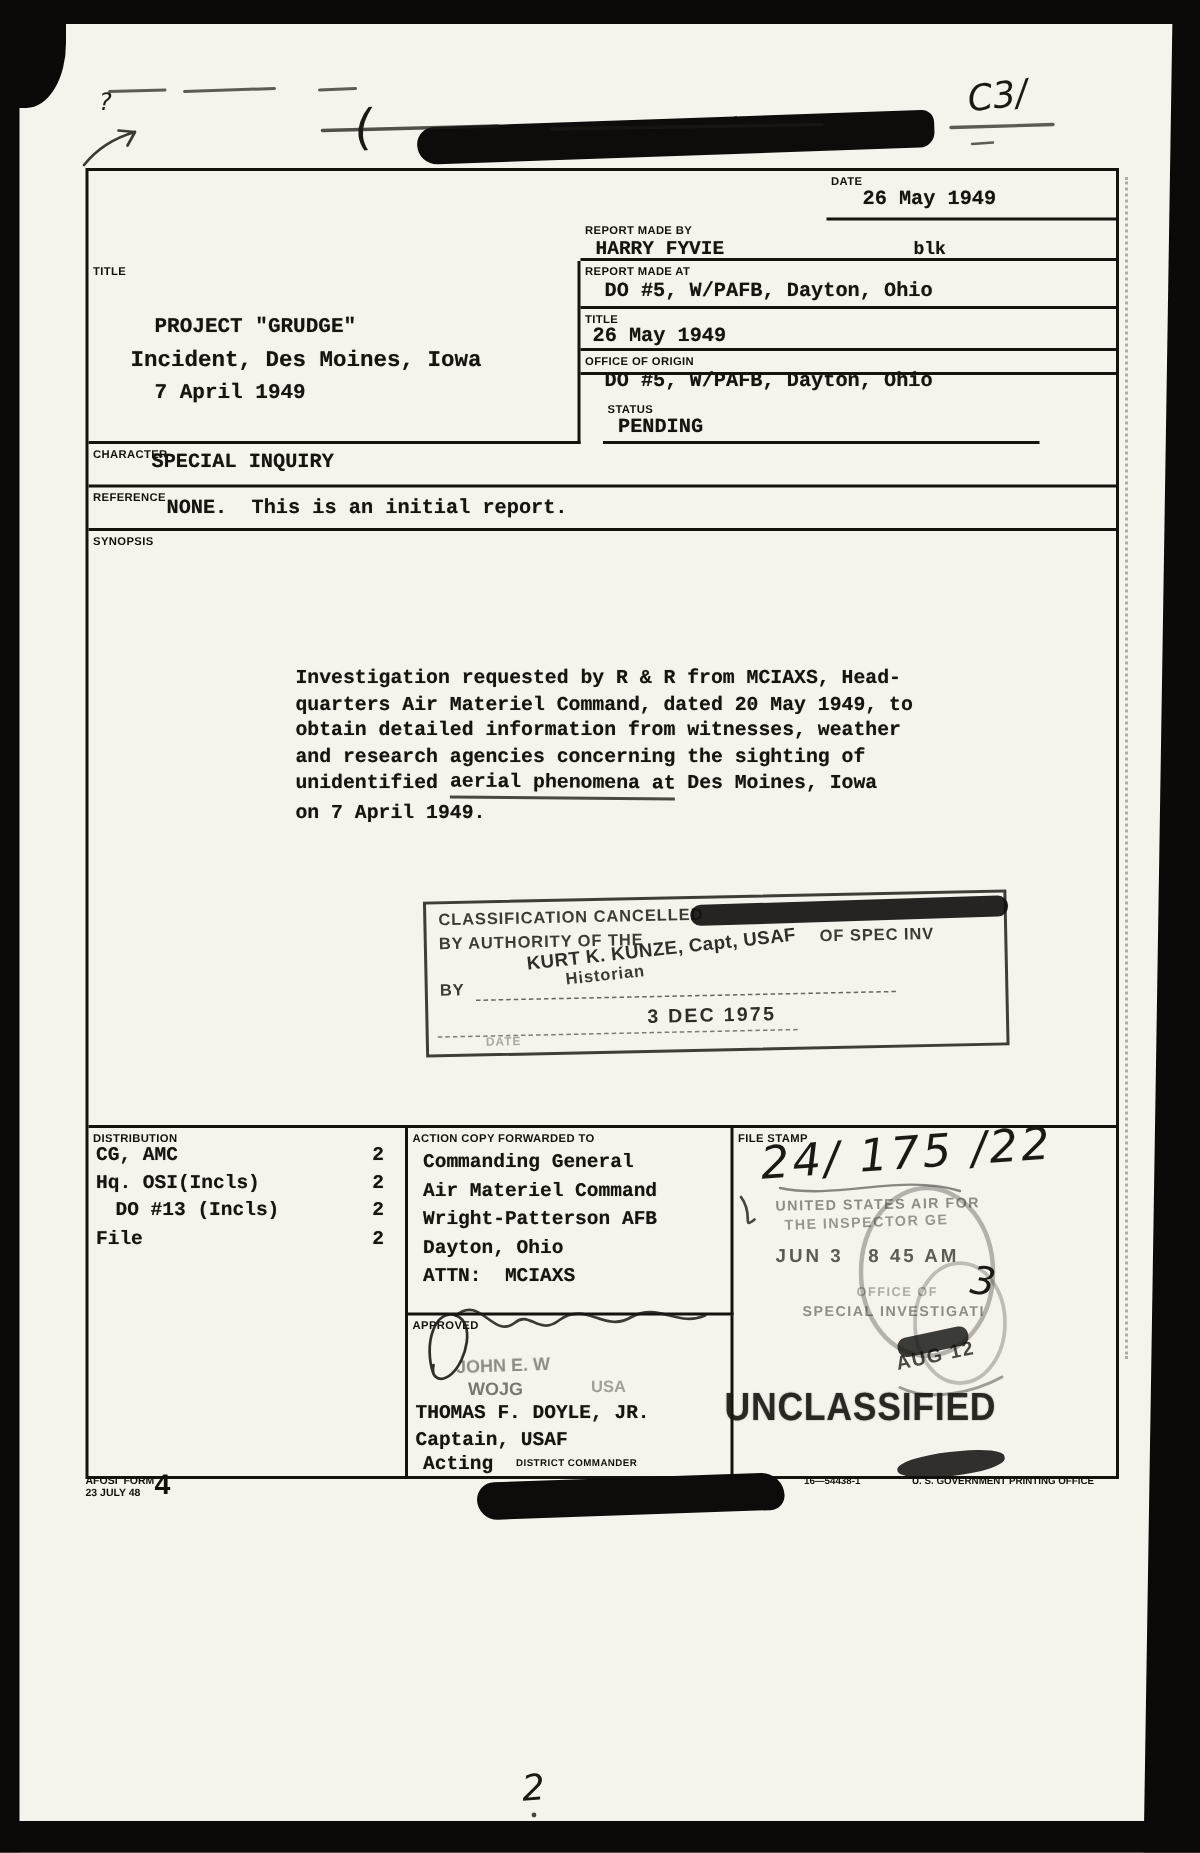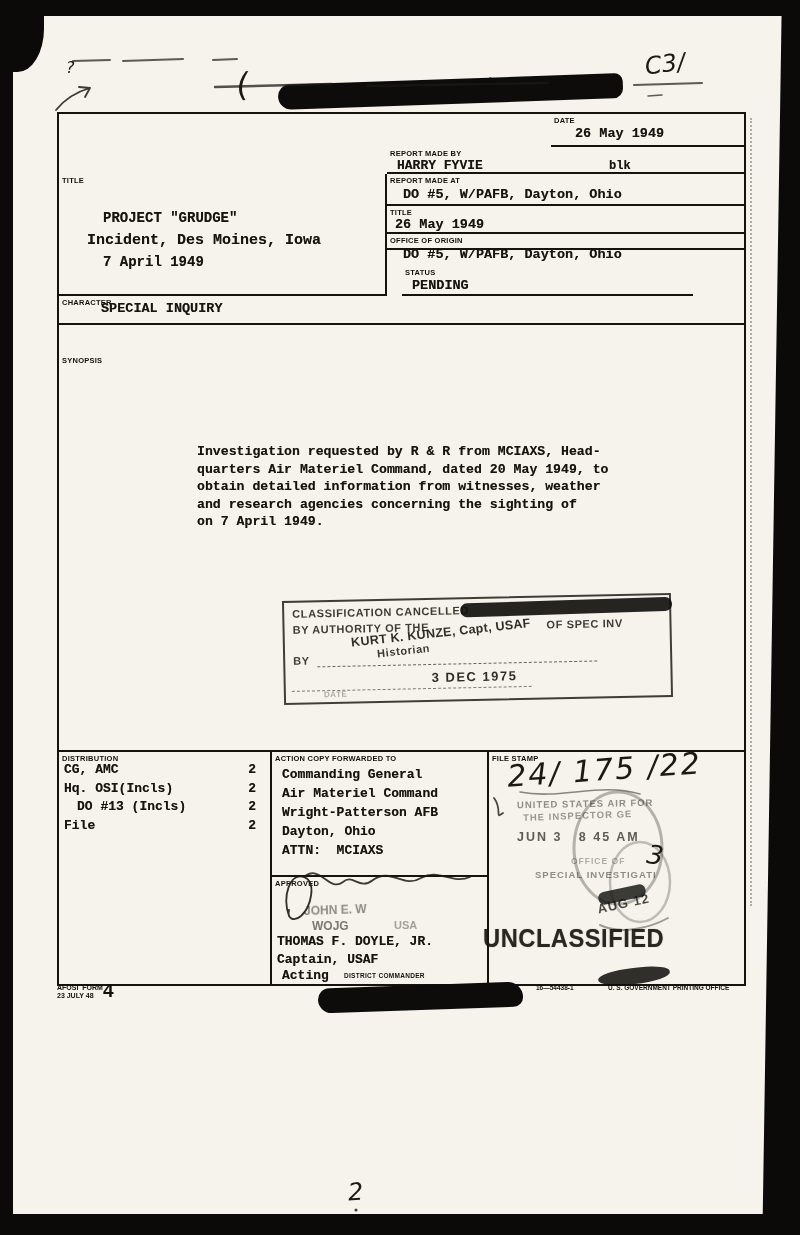--- a/index.html
+++ b/index.html
@@ -98,28 +98,33 @@
   <div class="cell bb" style="left:328px;top:152px;width:291px;height:30px;margin-left:15px;">
     <span class="lbl">STATUS</span>
     <span class="tw" style="left:10px;top:12px;font-size:13.5px;">PENDING</span>
   </div>
 
   <div class="cell bb" style="left:0;top:182px;width:685px;height:29px;">
     <span class="lbl">CHARACTER</span>
     <span class="tw" style="left:42px;top:5px;font-size:13.5px;">SPECIAL INQUIRY</span>
   </div>
 
+  <div class="cell bb" style="left:0;top:211px;width:685px;height:29px;">
+    <span class="lbl">REFERENCE</span>
+    <span class="tw" style="left:52px;top:7px;font-size:13.5px;">NONE.  This is an initial report.</span>
+  </div>
 
   <div class="cell bb" style="left:0;top:240px;width:685px;height:398px;">
     <span class="lbl">SYNOPSIS</span>
     <div style="position:absolute;left:138px;top:89px;width:430px;">
       <div class="tw" style="position:static;font-size:13.2px;line-height:17.5px;">Investigation requested by R &amp; R from MCIAXS, Head-</div>
       <div class="tw" style="position:static;font-size:13.2px;line-height:17.5px;">quarters Air Materiel Command, dated 20 May 1949, to</div>
       <div class="tw" style="position:static;font-size:13.2px;line-height:17.5px;">obtain detailed information from witnesses, weather</div>
       <div class="tw" style="position:static;font-size:13.2px;line-height:17.5px;">and research agencies concerning the sighting of</div>
+      <div class="tw" style="position:static;font-size:13.2px;line-height:17.5px;"><span>unidentified </span><span class="underline-hand">aerial phenomena at</span><span> Des Moines, Iowa</span></div>
       <div class="tw" style="position:static;font-size:13.2px;line-height:17.5px;">on 7 April 1949.</div>
     </div>
   </div>
 
   <div class="cell br" style="left:0;top:638px;width:213px;height:232px;">
     <span class="lbl">DISTRIBUTION</span>
     <div style="position:absolute;left:5px;top:9px;width:192px;">
       <div style="display:flex;justify-content:space-between;">
         <span class="tw" style="position:static;font-size:13px;line-height:18.5px;">CG, AMC</span>
         <span class="tw" style="position:static;font-size:13px;line-height:18.5px;">2</span>

